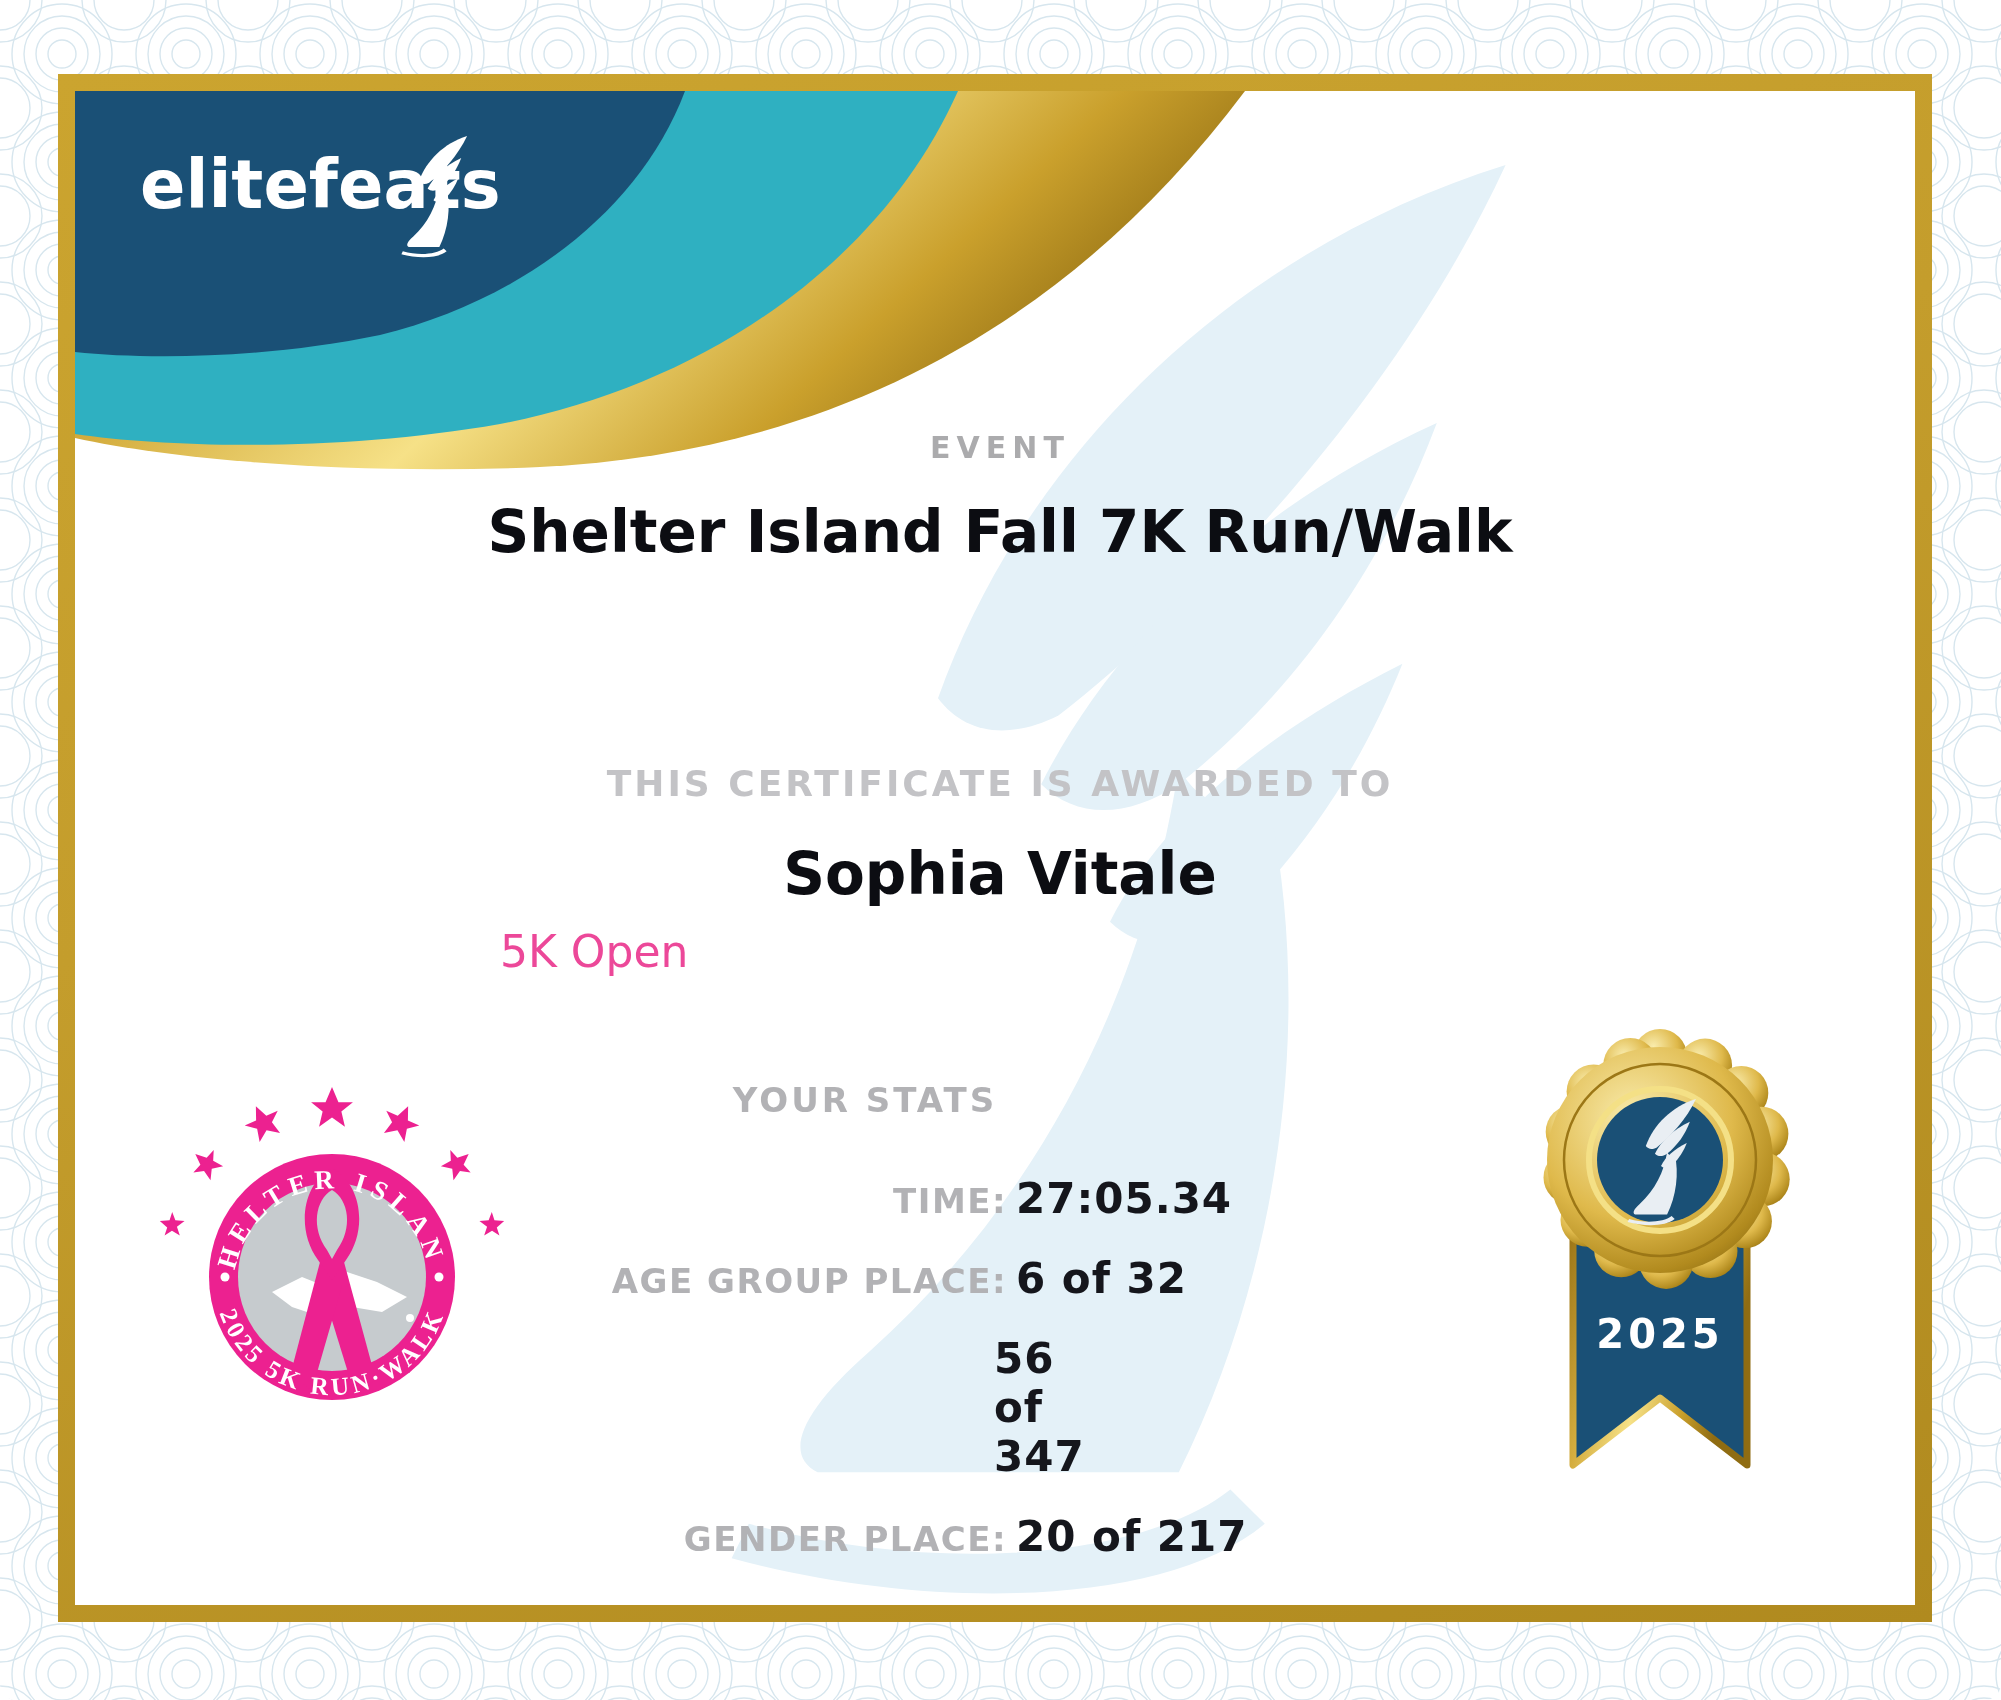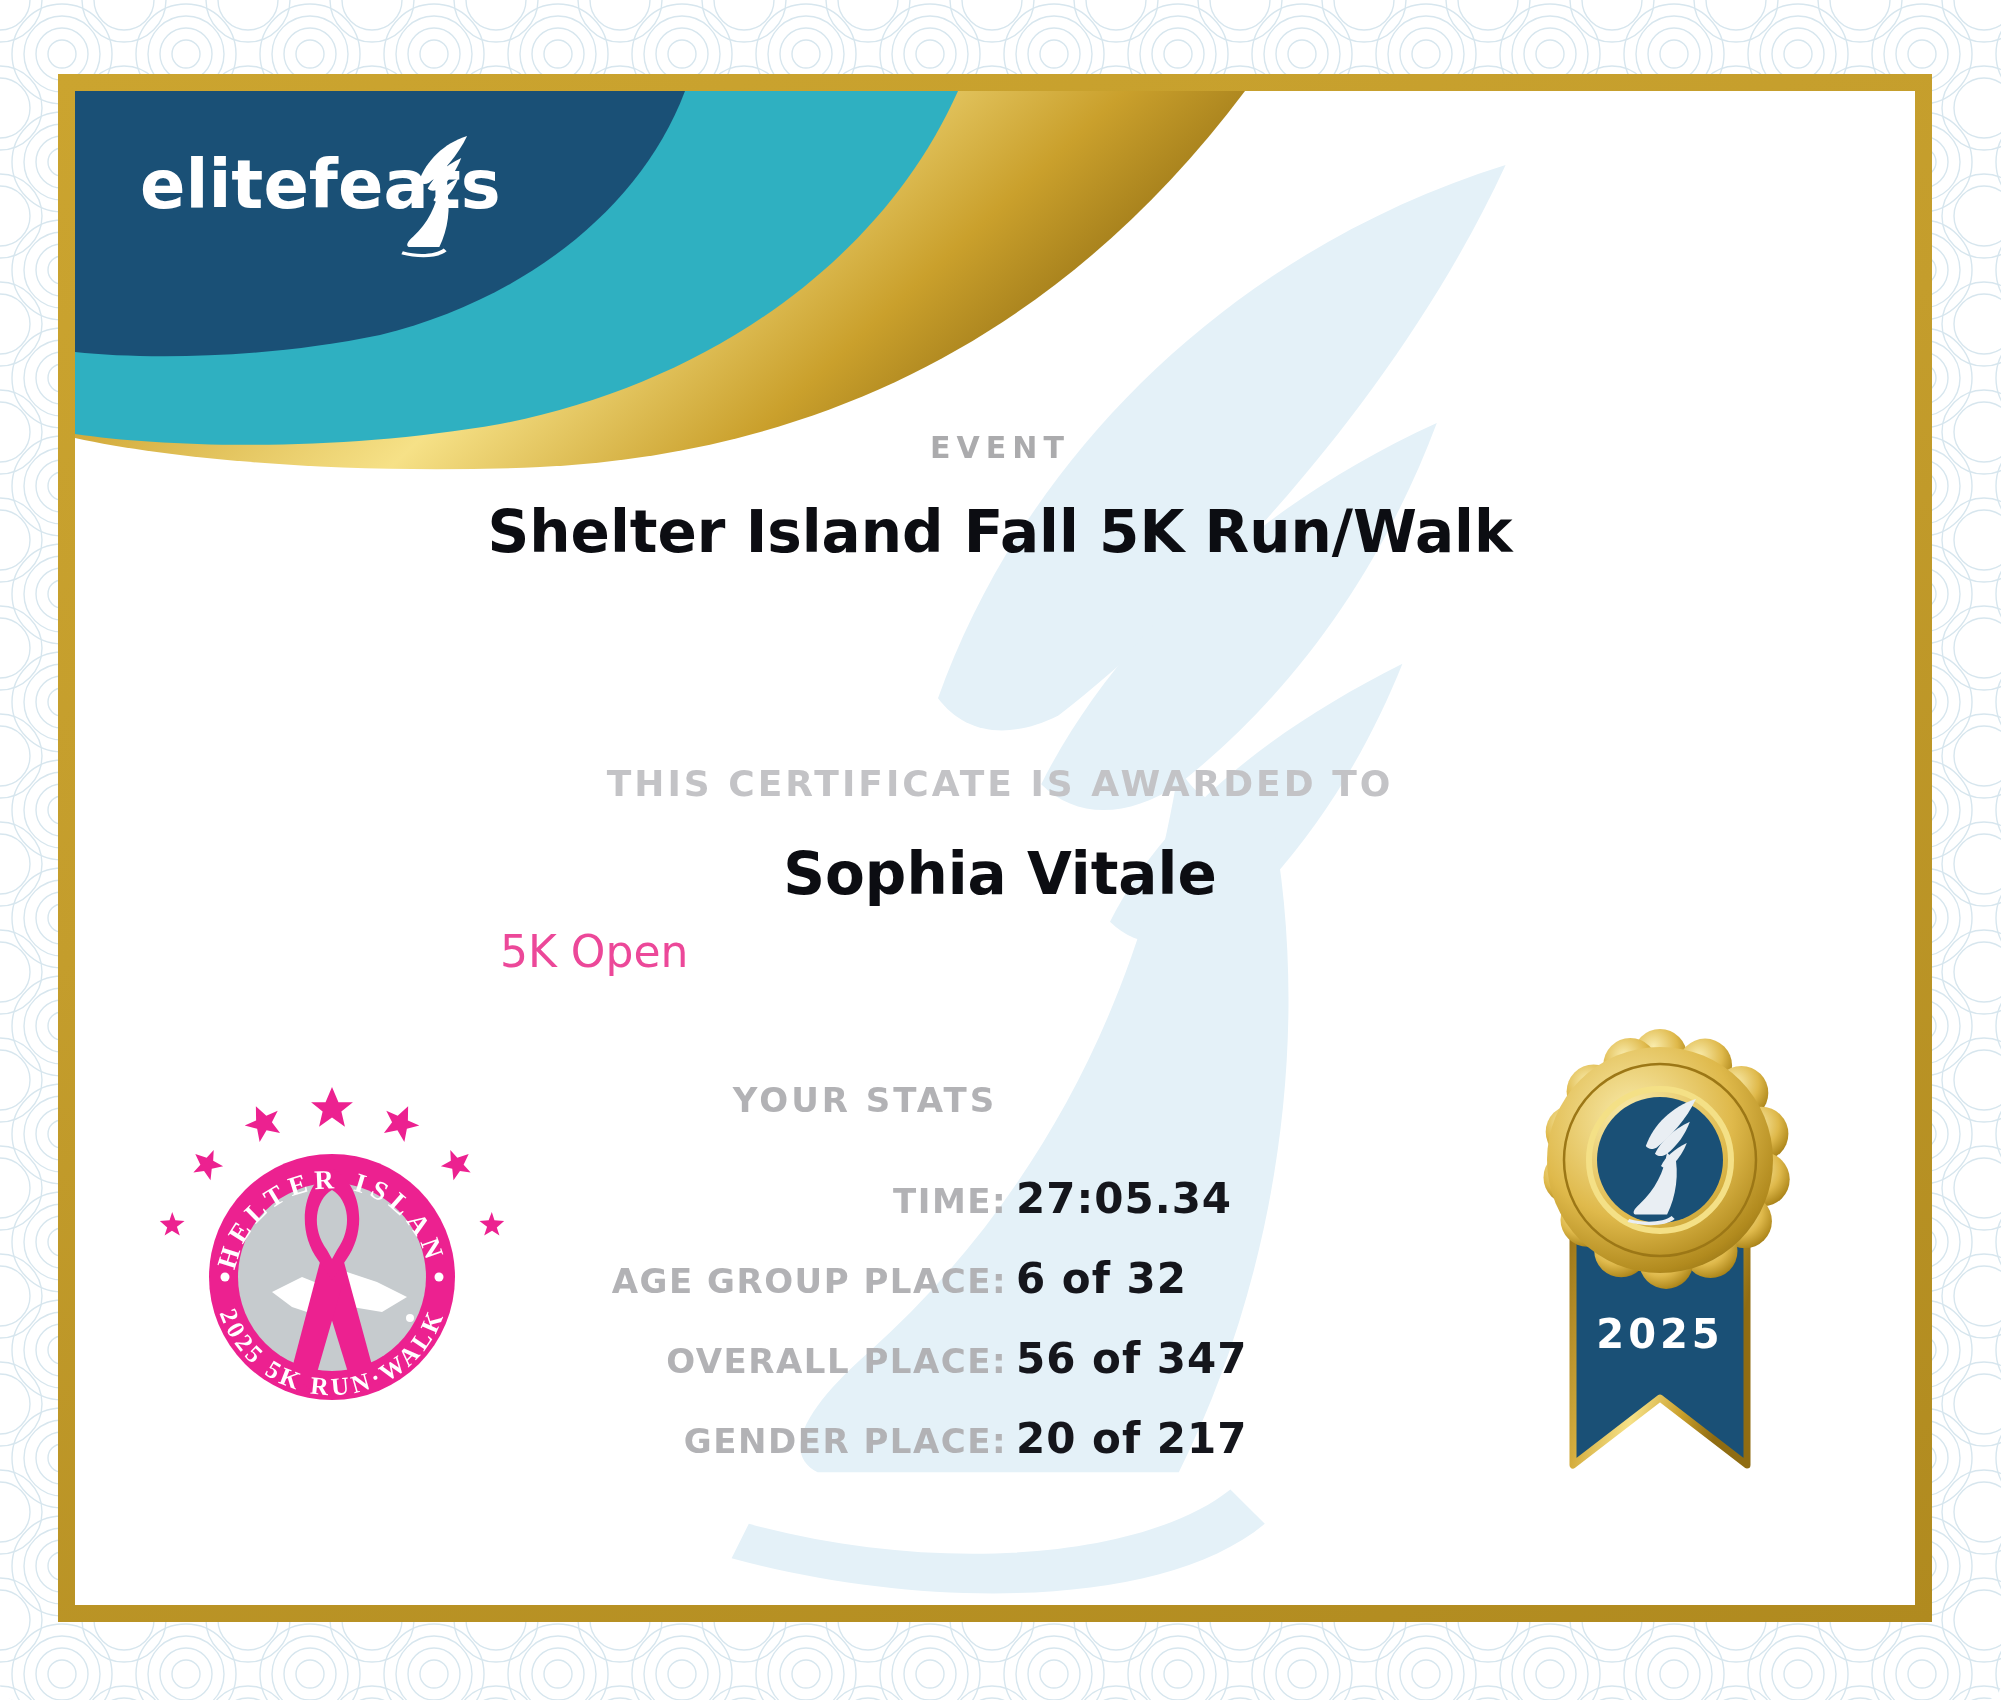--- a/index.html
+++ b/index.html
@@ -100,39 +100,38 @@
     <path d="M0,0 H883 C805,175 625,295 425,333 C265,361 95,357 0,343 Z" fill="#2fb0c1"></path>
     <path d="M0,0 H610 C565,120 445,210 305,244 C195,267 75,269 0,261 Z" fill="#1a5076"></path>
   </svg>
 
   <div class="abs logo-text">elitefeats</div>
   <svg class="abs logo-icon" width="78" height="122">
     <use href="#wingfoot" transform="scale(0.73)" fill="#ffffff"></use>
   </svg>
 
   <div class="abs layer event-label">EVENT</div>
-  <div class="abs layer event-name">Shelter Island Fall 5K Run/Walk</div>
+  <div class="abs layer event-name">Shelter Island Fall 7K Run/Walk</div>
   <div class="abs layer recipient">Sophia Vitale</div>
   <div class="abs layer award-label">THIS CERTIFICATE IS AWARDED TO</div>
   <div class="abs layer division">5K Open</div>
 
   <div class="abs layer stats-title">YOUR STATS</div>
   <div class="abs layer stats-block">
     <div class="stat-row">
       <span class="stat-label">TIME</span>
       <span class="stat-colon">:</span>
       <span class="stat-value">27:05.34</span>
     </div>
     <div class="stat-row">
       <span class="stat-label">AGE GROUP PLACE</span>
       <span class="stat-colon">:</span>
       <span class="stat-value">6 of 32</span>
     </div>
     <div class="stat-row">
-      <span class="stat-label">OVERALL PLACE</span>
       <span class="stat-colon">:</span>
       <span class="stat-value">56 of 347</span>
     </div>
     <div class="stat-row">
       <span class="stat-label">GENDER PLACE</span>
       <span class="stat-colon">:</span>
       <span class="stat-value">20 of 217</span>
     </div>
   </div>
 

